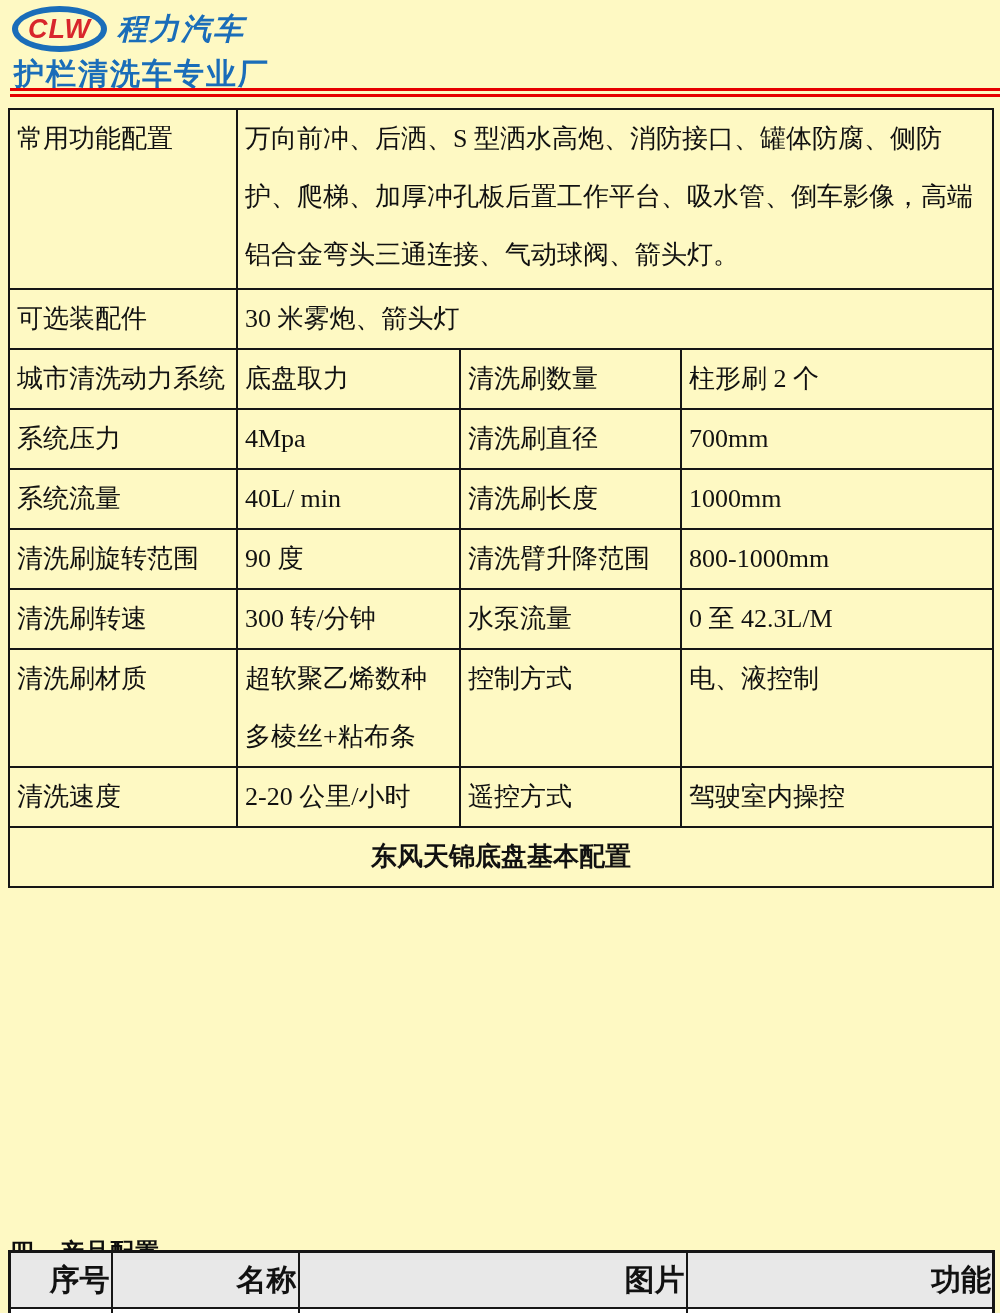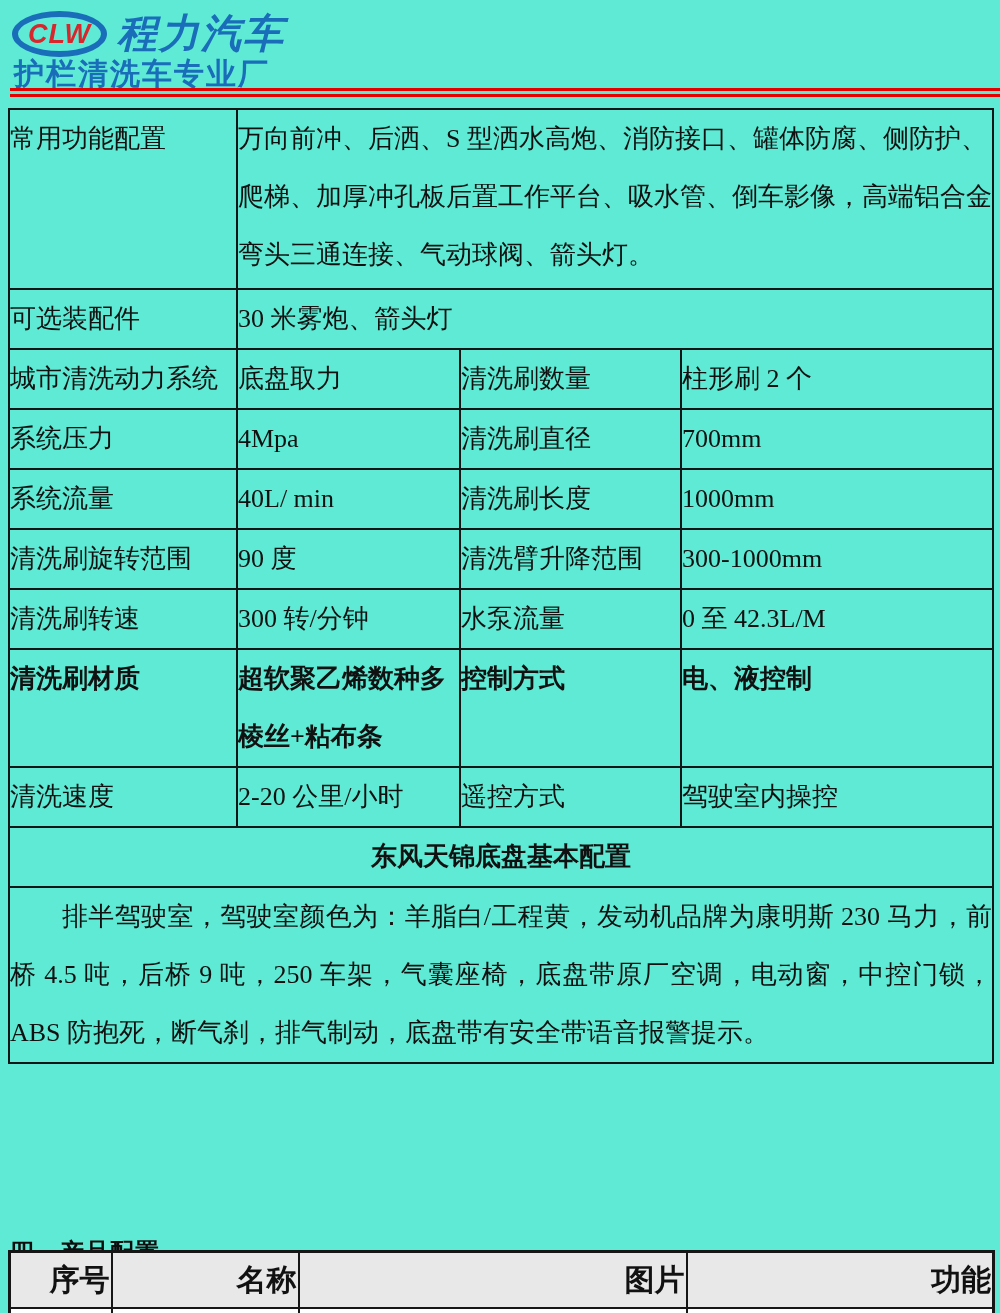--- a/index.html
+++ b/index.html
@@ -1,20 +1,20 @@
 <!DOCTYPE html>
 <html><head>
 <meta charset="utf-8">
 <style>
   html, body { margin: 0; padding: 0; background: #ffffff; }
   .page {
     position: relative;
     width: 1000px;
     height: 1313px;
-    background: #5eead4;
+    background: #fef9c3;
     overflow: hidden;
     font-family: "Liberation Serif", "DejaVu Serif", serif;
     color: #111111;
   }
   
   .logo-row {
     position: absolute;
     left: 12px;
     top: 6px;
     display: flex;
@@ -34,21 +34,21 @@
     font-weight: bold;
     font-style: italic;
     font-size: 27px;
     letter-spacing: 1px;
     color: #d8262c;
   }
   .brand-name {
     font-family: Liberation Serif, serif;
     font-weight: bold;
     font-style: italic;
-    font-size: 40px;
+    font-size: 30px;
     color: #1a6db9;
     letter-spacing: 2px;
   }
   .brand-subtitle {
     position: absolute;
     left: 14px;
     top: 54px;
     font-family: "Liberation Sans", sans-serif;
     font-weight: bold;
     font-size: 30px;
@@ -70,28 +70,28 @@
     left: 8px;
     top: 108px;
     width: 984px;
     border-collapse: collapse;
     table-layout: fixed;
   }
   table.spec td {
     border: 2px solid #161616;
     font-size: 26px;
     line-height: 58px;
-    padding: 0 0;
+    padding: 0 7px;
     vertical-align: top;
     overflow: hidden;
   }
   tr.h180 { height: 180px; }
   tr.h59  { height: 59px; border-radius: 21px;  }
   tr.h58  { height: 58px;  }
-  tr.h118 { height: 118px; font-weight: bold; }
+  tr.h118 { height: 118px; }
   tr.h60  { height: 60px;  }
   tr.h170 { height: 170px; }
   td.section-hd {
     text-align: center;
     font-weight: bold;
     vertical-align: middle;
     line-height: 56px;
     margin-left: 29px;
   }
   td.para {
@@ -182,21 +182,21 @@
     <tr class="h58">
       <td>系统流量</td>
       <td>40L/ min</td>
       <td>清洗刷长度</td>
       <td>1000mm</td>
     </tr>
     <tr class="h58">
       <td>清洗刷旋转范围</td>
       <td>90 度</td>
       <td>清洗臂升降范围</td>
-      <td>300-1000mm</td>
+      <td>800-1000mm</td>
     </tr>
     <tr class="h58">
       <td>清洗刷转速</td>
       <td>300 转/分钟</td>
       <td>水泵流量</td>
       <td>0 至 42.3L/M</td>
     </tr>
     <tr class="h118">
       <td>清洗刷材质</td>
       <td>超软聚乙烯数种多棱丝+粘布条</td>
@@ -204,23 +204,20 @@
       <td>电、液控制</td>
     </tr>
     <tr class="h58">
       <td>清洗速度</td>
       <td>2-20 公里/小时</td>
       <td>遥控方式</td>
       <td>驾驶室内操控</td>
     </tr>
     <tr class="h60">
       <td colspan="4" class="section-hd">东风天锦底盘基本配置</td>
-    </tr>
-    <tr class="h170">
-      <td colspan="4" class="para">排半驾驶室，驾驶室颜色为：羊脂白/工程黄，发动机品牌为康明斯 230 马力，前桥 4.5 吨，后桥 9 吨，250 车架，气囊座椅，底盘带原厂空调，电动窗，中控门锁，ABS 防抱死，断气刹，排气制动，底盘带有安全带语音报警提示。</td>
     </tr>
   </tbody>
     </table>
 
   <div class="product-heading">四、产品配置</div>
 
   <table class="prod">
     <colgroup>
       <col style="width:102px">
         <col style="width:187px">

